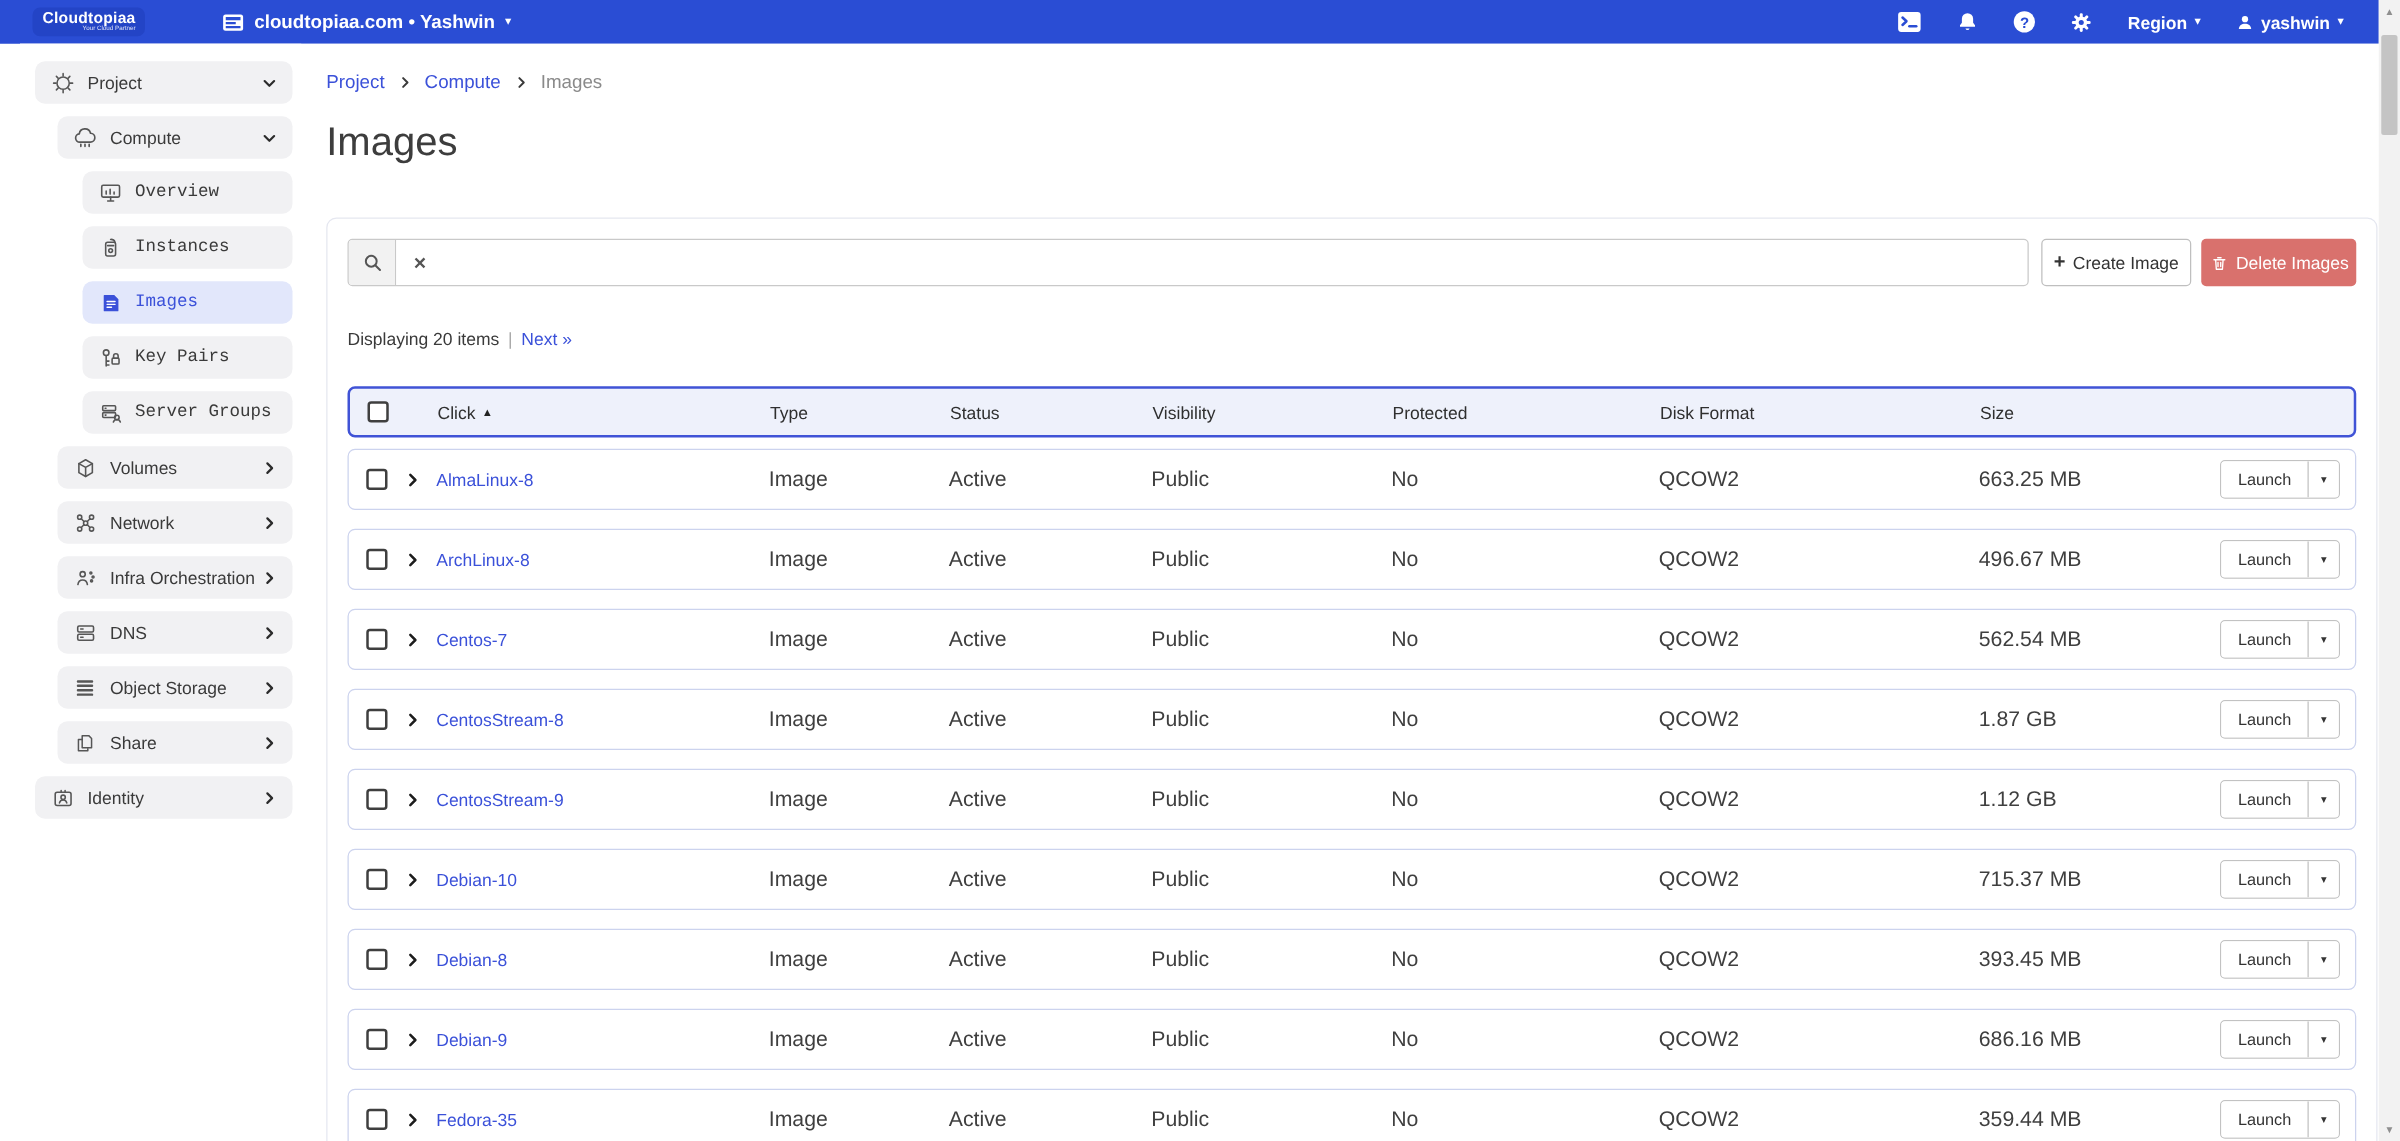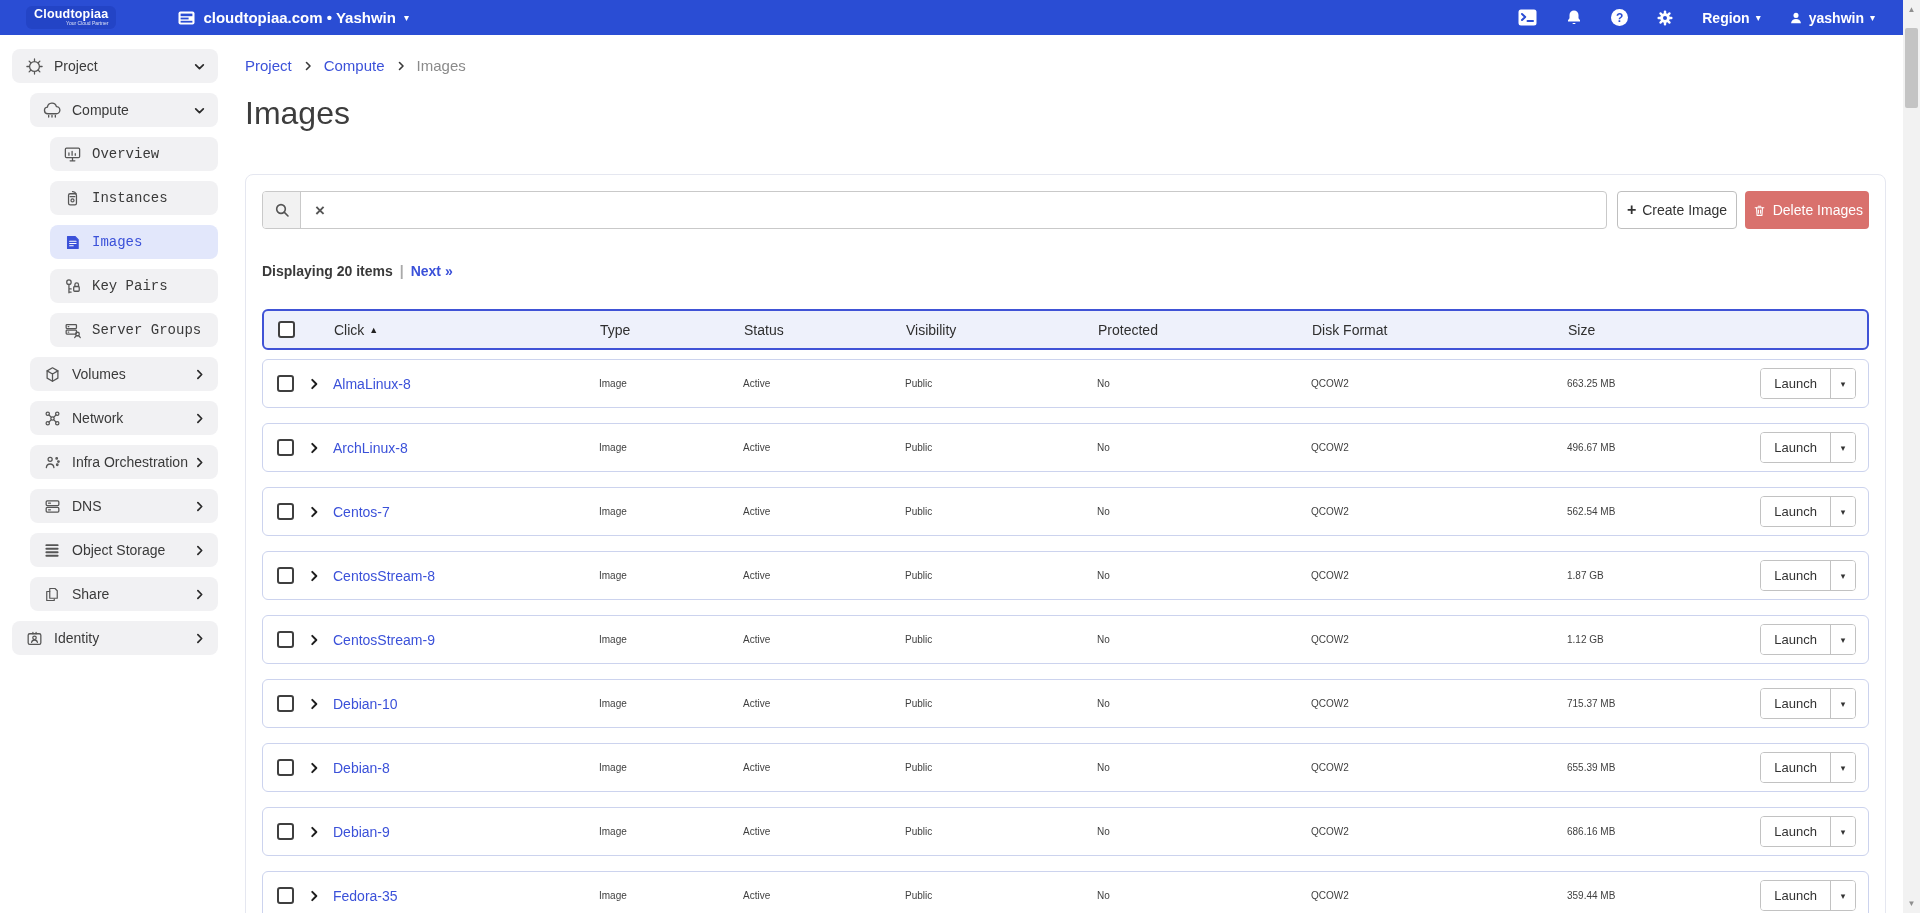--- a/index.html
+++ b/index.html
@@ -20,21 +20,21 @@
   .brand-name { font-size:12.5px; font-weight:bold; letter-spacing:.2px; }
   .brand-tagline { font-size:5px; opacity:.85; }
   .context-switcher { margin-left:62px; display:flex; align-items:center; gap:8px; font-size:15px; font-weight:bold; cursor:pointer; }
   .caret { font-size:10px; line-height:1; }
   .topbar-right { margin-left:auto; display:flex; align-items:center; gap:28px; margin-right:28px; }
   .icon-btn { display:flex; align-items:center; justify-content:center; cursor:pointer; }
   .tb-dropdown { display:flex; align-items:center; gap:6px; font-size:14px; font-weight:bold; cursor:pointer; }
   .help-circle { width:17px; height:17px; background:#fff; border-radius:50%; color:#2a4dd4; font-size:12px; font-weight:bold; display:flex; align-items:center; justify-content:center; }
 
   
-  .body-row { position:absolute; top:35px; left:0; width:1903px; height:766px; display:flex; background:#fff; }
+  .body-row { position:absolute; top:35px; left:16px; width:1903px; height:766px; display:flex; background:#fff; }
 
   
   .sidebar { width:225px; flex:0 0 225px; padding-top:14px; background:#fff; }
   .nav-item {
     height:34px; margin-bottom:10px; margin-right:7px;
     background:#f1f1f3; border-radius:8px;
     display:flex; align-items:center; padding:0 12px;
     color:#3a3a3a; font-size:14px; cursor:pointer;
   }
   .nav-item.lvl0 { margin-left:12px; }
@@ -58,21 +58,21 @@
   .toolbar-row { display:flex; align-items:stretch; height:38px; }
   .search-group { flex:1; display:flex; border:1px solid #c9c9c9; border-radius:4px; overflow:hidden; background:#fff; }
   .search-iconbox { width:38px; background:#f2f2f2; border-right:1px solid #c9c9c9; display:flex; align-items:center; justify-content:center; cursor:pointer; }
   .search-input { flex:1; border:none; outline:none; padding:0 12px; font-size:14px; color:#333; font-family:inherit; background:#fff; }
   .search-input::placeholder { color:#9a9a9a; }
   .clear-btn { width:38px; background:#fff; border:none; color:#555; font-size:17px; font-weight:bold; cursor:pointer; line-height:1; }
   .create-btn { margin-left:10px; width:120px; border:1px solid #bfbfbf; background:#fff; border-radius:4px; font-size:14px; color:#333; display:flex; align-items:center; justify-content:center; gap:6px; cursor:pointer; font-family:inherit; }
   .plus-glyph { font-weight:bold; font-size:16px; line-height:1; }
   .delete-btn { margin-left:8px; width:124px; background:#d9716d; border:none; color:#fff; border-radius:4px; font-size:14px; display:flex; align-items:center; justify-content:flex-end; gap:7px; cursor:not-allowed; font-family:inherit; }
 
-  .pagination { margin-top:34px; font-size:14px; color:#3a3a3a; display:flex; gap:7px; align-items:center;font-weight:bold; }
+  .pagination { margin-top:34px; font-size:14px; color:#3a3a3a; display:flex; gap:7px; align-items:center; }
   .pag-sep { color:#a9a9a9; }
   .next-link { color:#3b51d9; text-decoration:none; cursor:pointer; }
 
   
   .grid-row {
     display:grid;
     grid-template-columns:30px 26px 266px 144px 162px 192px 214px 256px 1fr 116px;
     align-items:center; padding-left:14px;
   }
   .table-header {
@@ -81,21 +81,21 @@
     font-size:14px; color:#2f2f2f;
   }
   .hcell { white-space:nowrap; cursor:pointer; }
   .sort-arrow { font-size:9px; margin-left:5px; color:#222; vertical-align:2px; }
   .data-row { height:49px; background:#fff; border:1px solid #ccd3ee; border-radius:6px; }
   .table-rows .data-row { margin-top:15px; }
   .table-rows .data-row:first-child { margin-top:9px; }
   .checkbox { width:17px; height:17px; border:2px solid #3f3f3f; border-radius:3px; background:#fff; cursor:pointer; }
   .row-chev { display:flex; align-items:center; cursor:pointer; }
   .name-link { color:#3b51d9; font-size:14px; text-decoration:none; white-space:nowrap; cursor:pointer; }
-  .cell { font-size:10px; color:#3f3f3f; white-space:nowrap; }
+  .cell { font-size:17px; color:#3f3f3f; white-space:nowrap; }
   .launch-wrap { display:flex; justify-content:flex-end; padding-right:12px; }
   .launch-group { display:flex; height:31px; border:1px solid #c2c2c2; border-radius:4px; overflow:hidden; background:#fff; }
   .launch-btn { padding:0 13px; font-size:13px; color:#333; background:#fff; border:none; cursor:pointer; font-family:inherit; }
   .launch-caret { width:25px; border-left:1px solid #c2c2c2; display:flex; align-items:center; justify-content:center; font-size:9px; color:#333; background:#fff; cursor:pointer; }
 
   
   .scrollbar { position:absolute; right:0; top:0; width:17px; height:913px; background:#f2f2f2; }
   .sb-arrow { position:absolute; left:0; width:17px; height:17px; display:flex; align-items:center; justify-content:center; color:#8f8f8f; font-size:8px; cursor:pointer; }
   .sb-arrow.up { top:1px; }
   .sb-arrow.down { bottom:1px; }
@@ -565,21 +565,21 @@
       <svg width="14" height="14" viewBox="0 0 24 24" fill="none" stroke="#1d1d1d" stroke-width="3.4" stroke-linecap="round" stroke-linejoin="round">
                   <polyline points="9 5 16 12 9 19"></polyline>
                 </svg>
     </span>
     <a class="name-link" href="#">Debian-8</a>
     <span class="cell">Image</span>
     <span class="cell">Active</span>
     <span class="cell">Public</span>
     <span class="cell">No</span>
     <span class="cell">QCOW2</span>
-    <span class="cell">655.39 MB</span>
+    <span class="cell">393.45 MB</span>
     <span class="launch-wrap">
       <span class="launch-group">
         <button class="launch-btn">Launch</button>
         <span class="launch-caret">▾</span>
       </span>
     </span>
   </div>
             <div class="grid-row data-row">
     <span class="checkbox"></span>
     <span class="row-chev">

